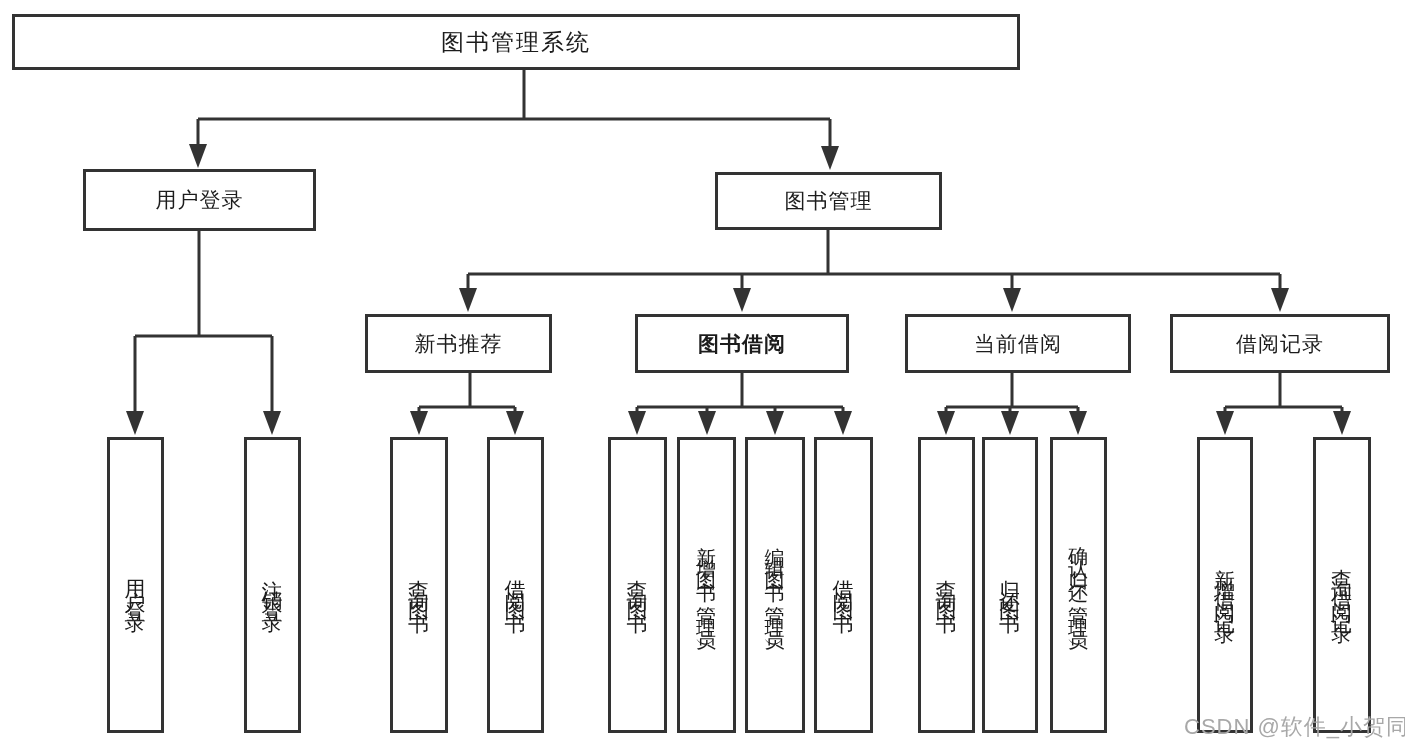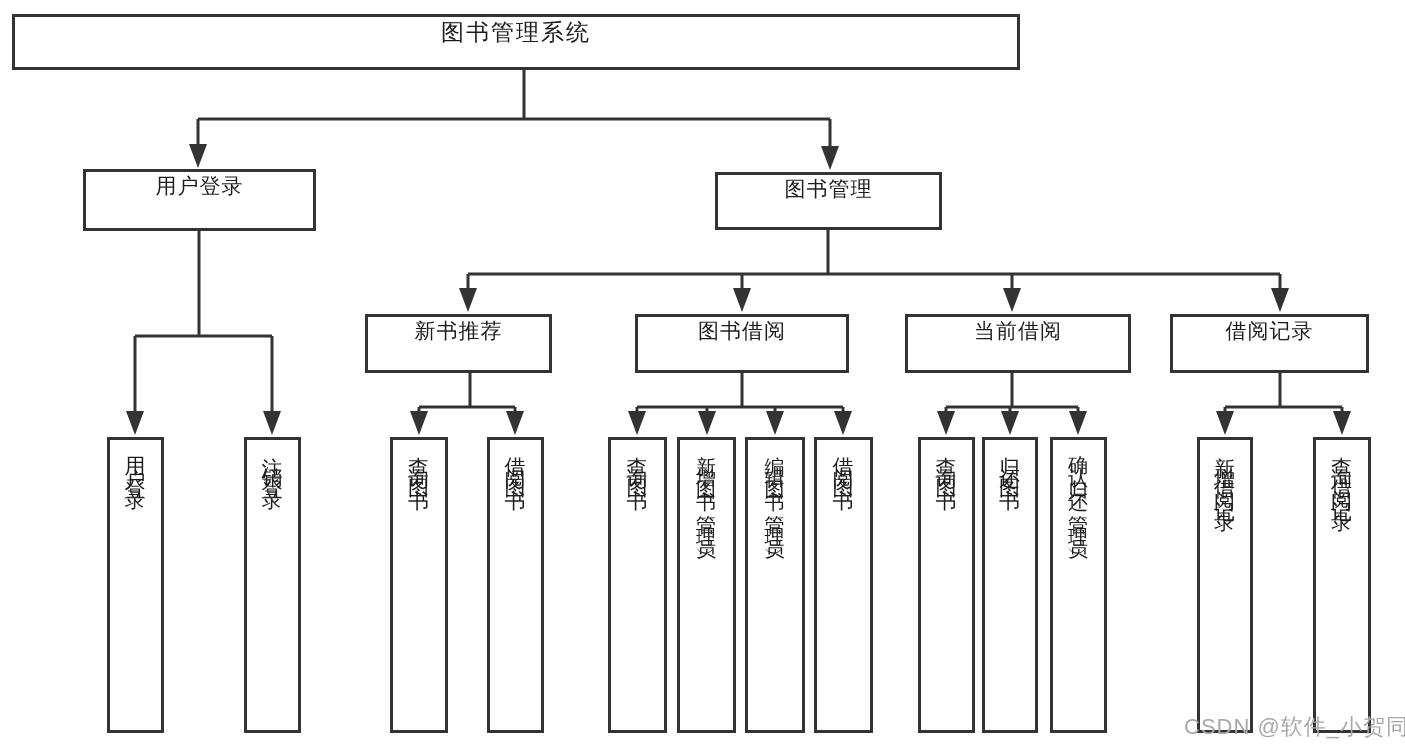--- a/index.html
+++ b/index.html
@@ -20,20 +20,21 @@
     left: 0; top: 0;
     width: 1405px;
     height: 747px;
   }
   .box {
     position: absolute;
     box-sizing: border-box;
     border: 3px solid #333333;
     background: #ffffff;
     display: flex;
+    align-items: center;
     justify-content: center;
     color: #1c1c1c;
   }
   .h-box span {
     font-size: 21px;
     letter-spacing: 1px;
     white-space: nowrap;
   }
   .root-box span {
     font-size: 23px;
@@ -119,27 +120,27 @@
   <div class="box h-box" style="left:83px; top:169px; width:233px; height:62px;">
     <span>用户登录</span>
   </div>
   <div class="box h-box" style="left:715px; top:172px; width:227px; height:58px;font-family:Liberation Mono, monospace;">
     <span>图书管理</span>
   </div>
 
   <div class="box h-box" style="left:365px; top:314px; width:187px; height:59px;">
     <span>新书推荐</span>
   </div>
-  <div class="box h-box" style="left:635px; top:314px; width:214px; height:59px;">
+  <div class="box h-box" style="left:635px; top:314px; width:214px; height:59px;font-weight:bold;">
     <span>图书借阅</span>
   </div>
   <div class="box h-box" style="left:905px; top:314px; width:226px; height:59px;">
     <span>当前借阅</span>
   </div>
-  <div class="box h-box" style="left:1170px; top:314px; width:199px; height:59px;">
+  <div class="box h-box" style="left:1170px; top:314px; width:220px; height:59px;">
     <span>借阅记录</span>
   </div>
 
   <div class="box v-box" style="left:107px; top:437px; width:57px; height:296px;">
     <span>用户登录</span>
   </div>
   <div class="box v-box" style="left:244px; top:437px; width:57px; height:296px;">
     <span>注销登录</span>
   </div>
 

